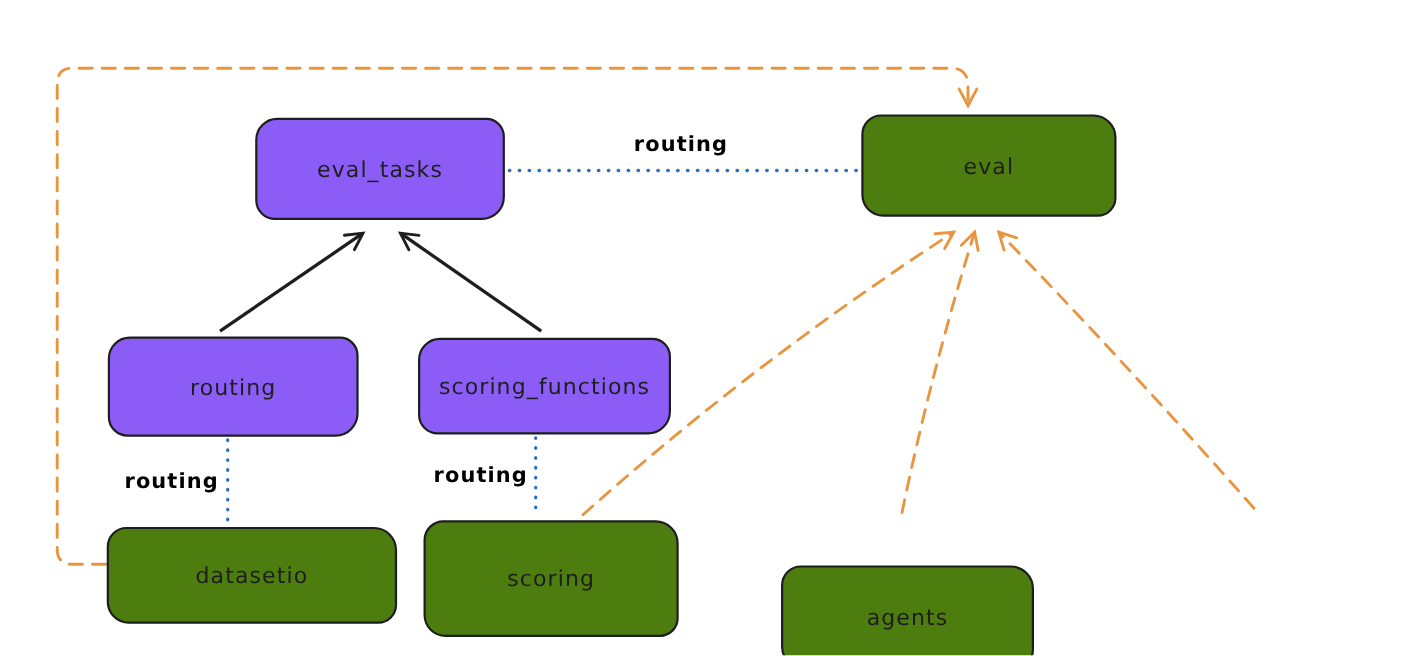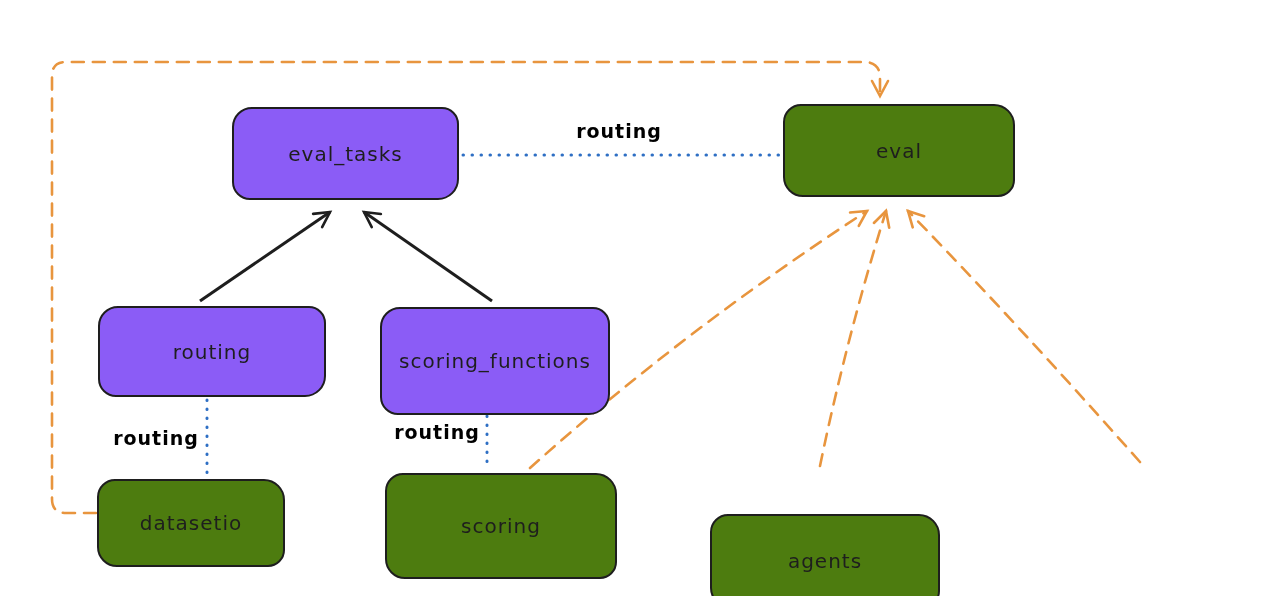--- a/index.html
+++ b/index.html
@@ -65,25 +65,25 @@
   </div>
 
   <div class="node green" style="left:783px;top:104px;width:232px;height:93px;">
     <span>eval</span>
   </div>
 
   <div class="node blue" style="left:98px;top:306px;width:228px;height:91px;">
     <span>routing</span>
   </div>
 
-  <div class="node blue" style="left:380px;top:307px;width:230px;height:108px;">
+  <div class="node blue" style="left:380px;top:307px;width:230px;height:88px;">
     <span>scoring_functions</span>
   </div>
 
-  <div class="node green" style="left:97px;top:479px;width:188px;height:88px;">
+  <div class="node green" style="left:97px;top:479px;width:264px;height:88px;">
     <span>datasetio</span>
   </div>
 
   <div class="node green" style="left:385px;top:473px;width:232px;height:106px;">
     <span>scoring</span>
   </div>
 
   <div class="node green" style="left:710px;top:469px;width:230px;height:94px;margin-top:45px;">
     <span>agents</span>
   </div>

